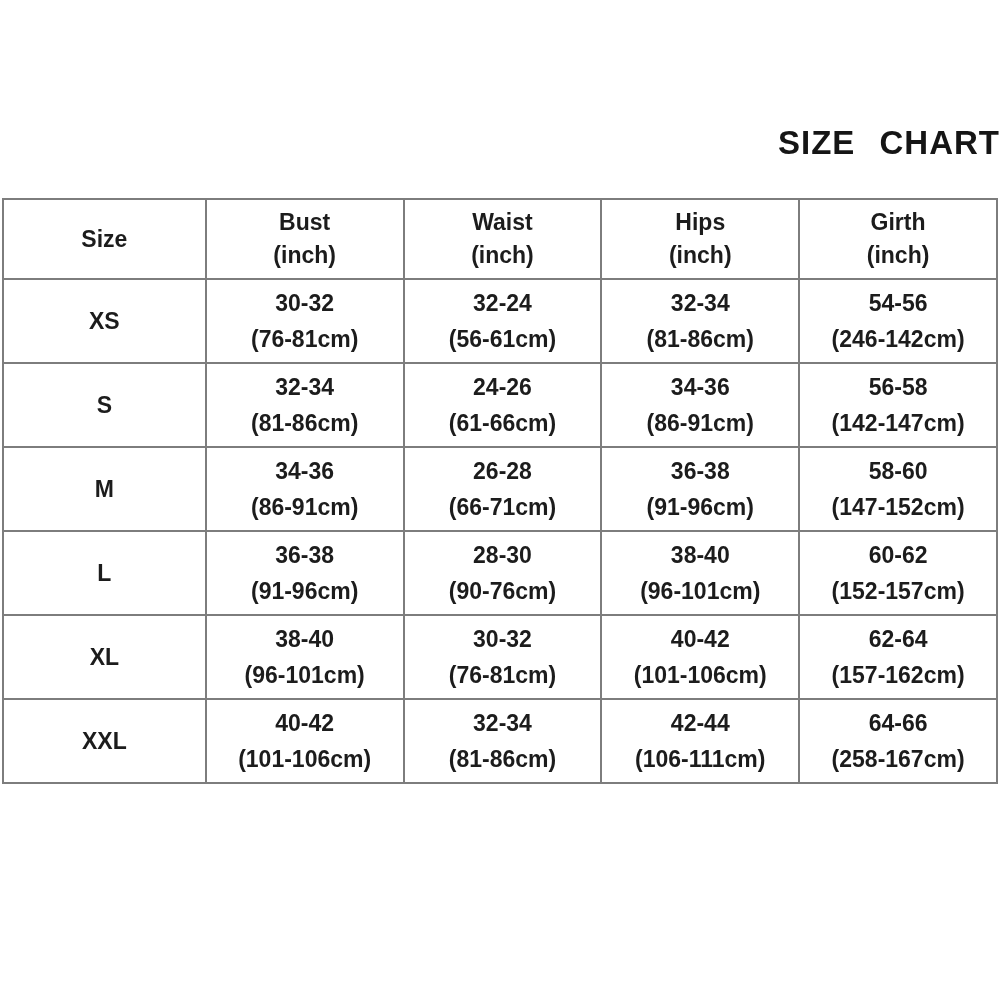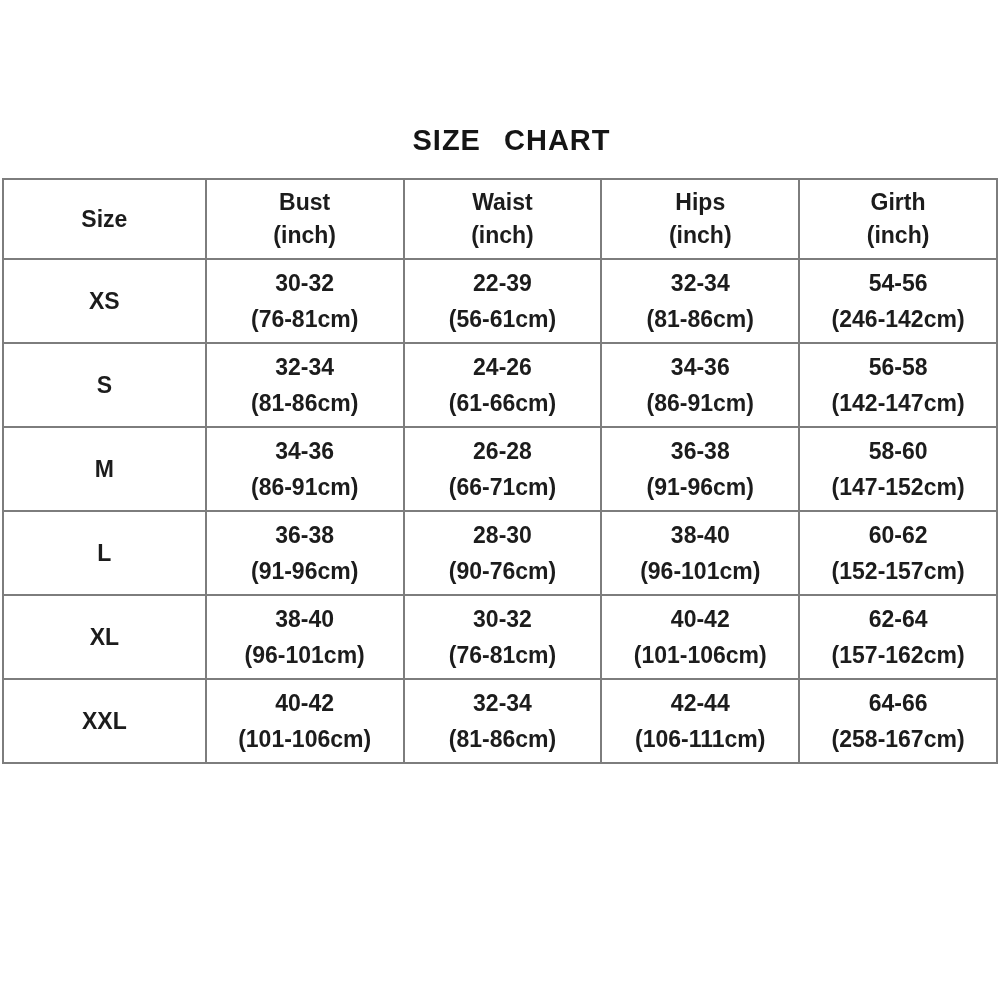--- a/index.html
+++ b/index.html
@@ -17,31 +17,31 @@
   .page {
     position: relative;
     width: 1000px; height: 1000px;
     background: var(--bg-color);
     overflow: hidden;
   }
   .chart-title {
     position: absolute;
     top: 124px; left: 0;
     width: 100%;
-    text-align: center;
-    font-size: 29px;
+    text-align: right;
+    font-size: 33px;
     font-weight: bold;
     letter-spacing: 1px;
     word-spacing: 14px;
     color: #151515;
     padding-left: 23px;
   }
   table.size-chart {
     position: absolute;
-    top: 178px; left: 2px;
+    top: 198px; left: 2px;
     width: 996px;
     border-collapse: collapse;
     table-layout: fixed;
   }
   .size-chart th, .size-chart td {
     border: 2px solid var(--border-color);
     text-align: center;
     vertical-align: middle;
     font-weight: bold;
     color: var(--text-color);
@@ -102,21 +102,21 @@
       </tr>
     </thead>
     <tbody>
         <tr>
           <td>XS</td>
           <td>
             <span class="line">30-32</span>
             <span class="line">(76-81cm)</span>
           </td>
           <td>
-            <span class="line">22-39</span>
+            <span class="line">32-24</span>
             <span class="line">(56-61cm)</span>
           </td>
           <td>
             <span class="line">32-34</span>
             <span class="line">(81-86cm)</span>
           </td>
           <td>
             <span class="line">54-56</span>
             <span class="line">(246-142cm)</span>
           </td>

